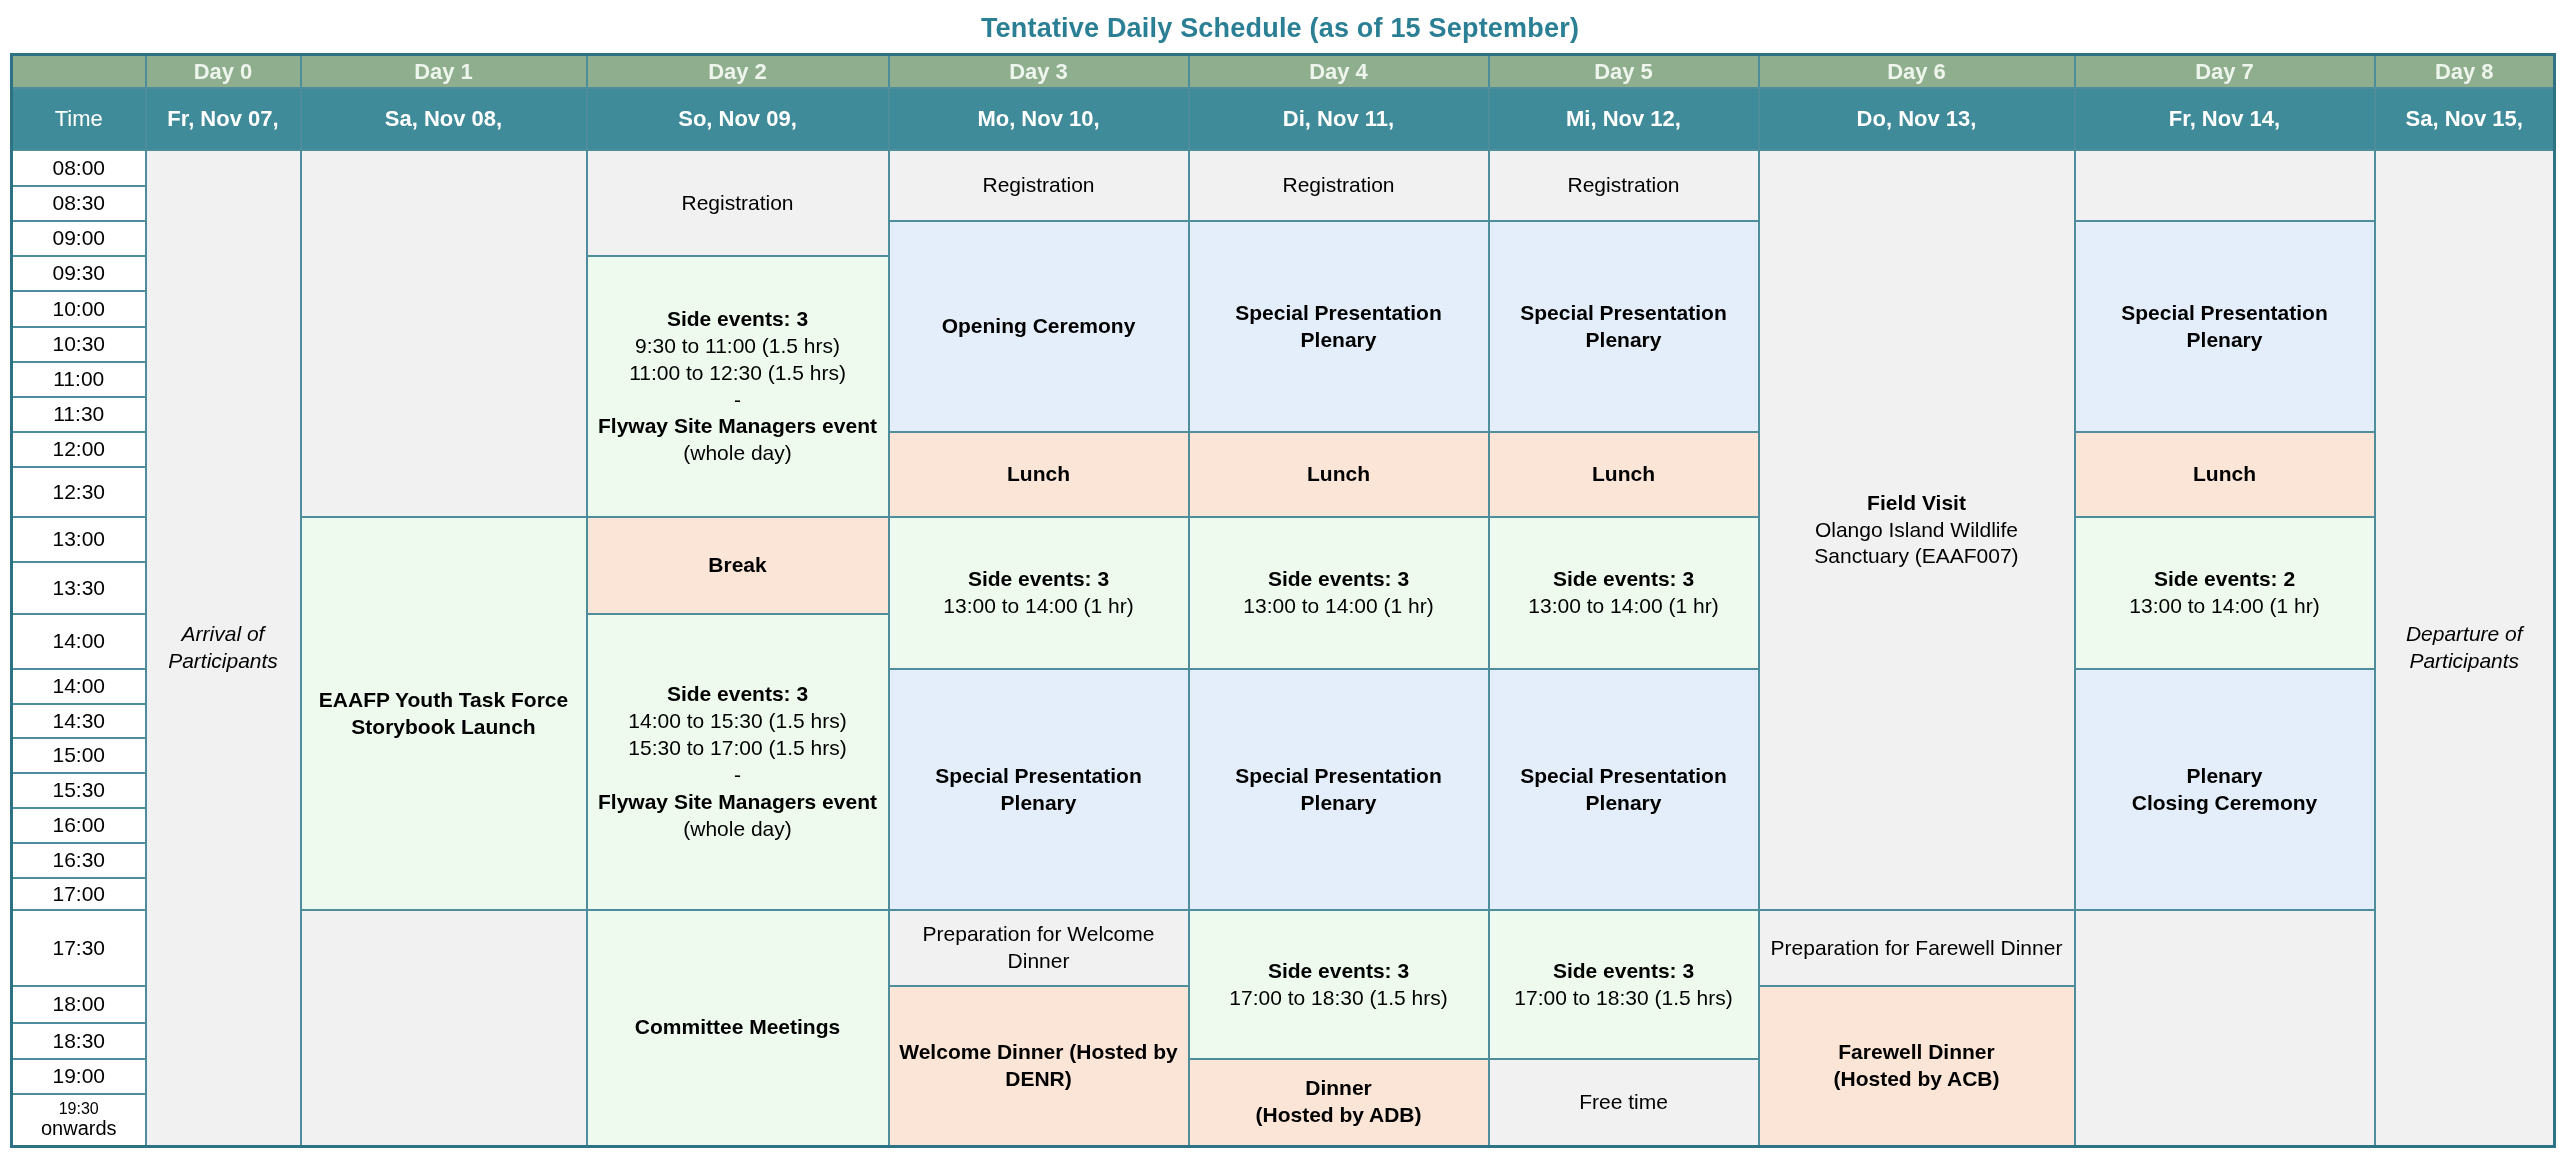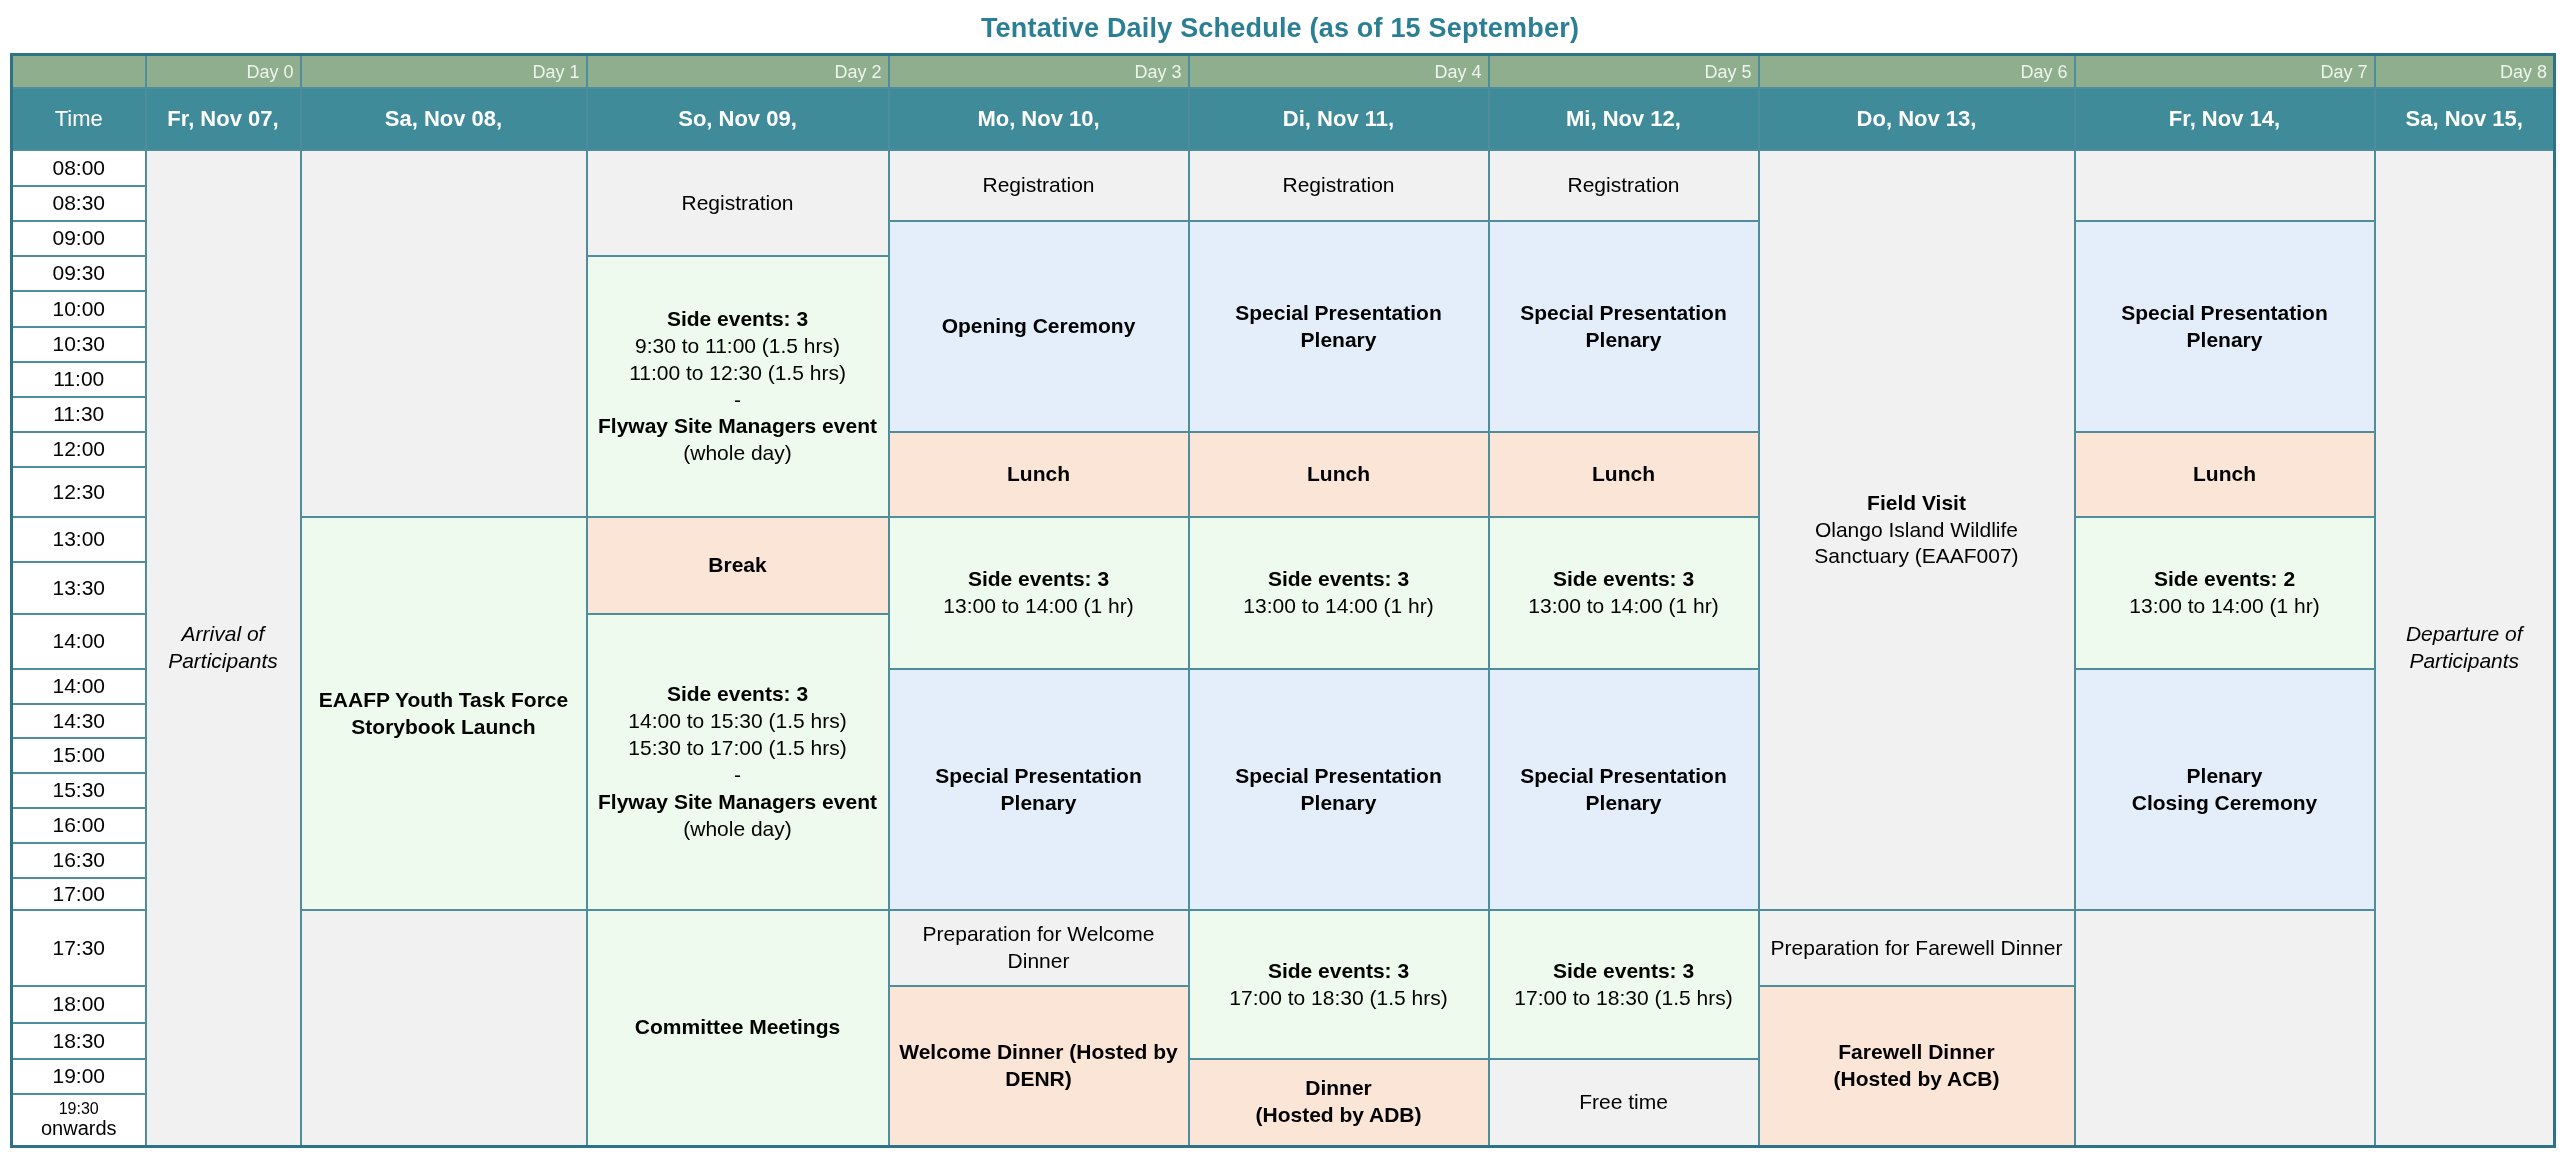--- a/index.html
+++ b/index.html
@@ -4,21 +4,21 @@
 <style>
   html,body{margin:0;padding:0;background:#fff;width:2560px;height:1175px;overflow:hidden;
     font-family:"Liberation Sans","DejaVu Sans",sans-serif;}
   .title{width:2560px;text-align:center;padding:13px 0 9px 0;font-size:27px;font-weight:700;
     color:var(--title,#2b7f95);letter-spacing:.2px;border-radius:14px;}
   table{border-collapse:collapse;table-layout:fixed;margin-left:10px;
     border:3px solid var(--border_outer,#2e7285);}
   th,td{border:2px solid var(--border_inner,#4d8d9c);padding:0 6px;text-align:center;
     vertical-align:middle;font-size:21px;line-height:1.28;color:#000;overflow:hidden;}
   tr.day-row th{background:var(--header_day_bg,#8fae8e);color:var(--header_day_text,#eef5ec);
-    font-weight:400;font-size:18px;height:31px;line-height:1;text-align:right;}
+    font-weight:700;font-size:22px;height:31px;line-height:1;}
   tr.date-row th{background:var(--header_date_bg,#3f8b99);color:#fff;font-weight:700;
     font-size:22px;height:60px;}
   tr.date-row th.time-h{font-weight:400;}
   td.time{background:#fff;}
   td.time .sub{font-size:20px;line-height:1.05;}
   td.time.small{font-size:16px;line-height:1.05;}
   .c-grey{background:var(--cell_grey,#f1f1f2);}
   .c-blue{background:var(--cell_blue,#e3eefa);}
   .c-green{background:var(--cell_green,#eefaed);}
   .c-peach{background:var(--cell_peach,#fbe5d7);}

